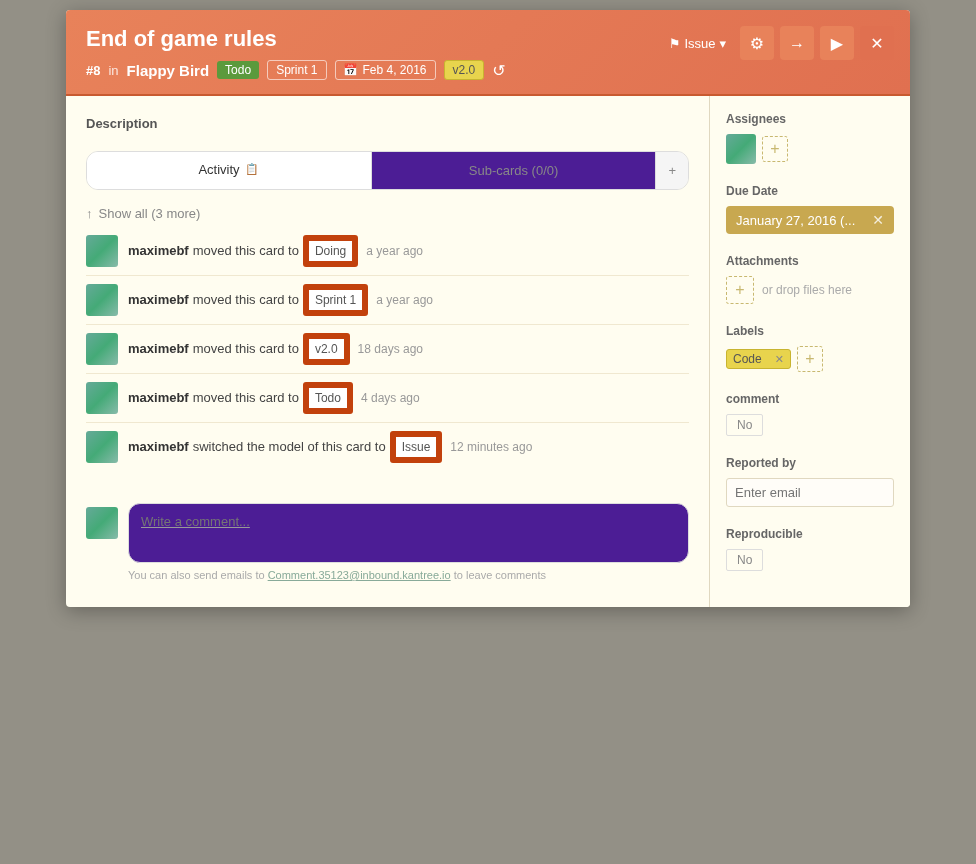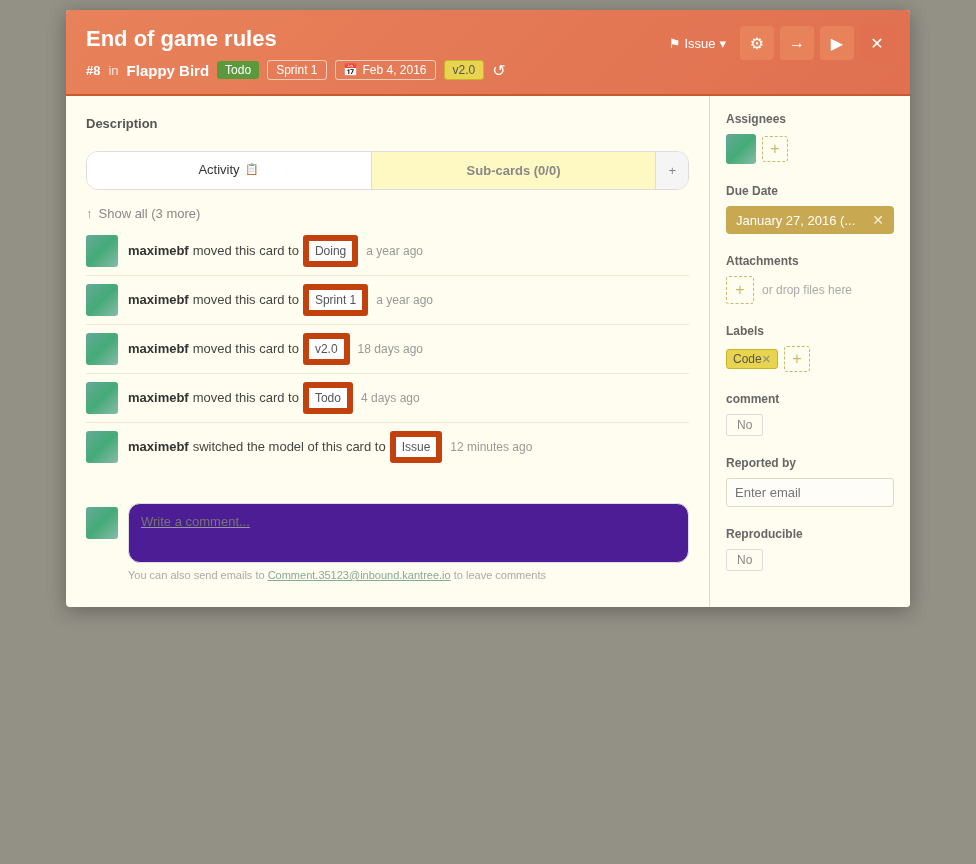--- a/index.html
+++ b/index.html
@@ -206,23 +206,22 @@
     }
 
     .tab.active {
       background: #fff;
       border-bottom: 2px solid transparent;
       font-weight: 500;
       color: #333;
     }
 
     .tab.inactive {
-      background: #fef9c3;
+      background: #4c1d95;
       color: #888;
-      font-weight: bold;
     }
 
     .tab-divider {
       width: 1px;
       background: #ddd;
     }
 
     .tab-add {
       padding: 8px 12px;
       background: #f5f5f5;
@@ -441,21 +440,21 @@
 
     .label-tag {
       background: #e8d44d;
       color: #555;
       border: 1px solid #c8b430;
       border-radius: 3px;
       padding: 2px 6px;
       font-size: 12px;
       display: flex;
       align-items: center;
-      gap: 0;
+      gap: 13px;
     }
 
     .label-x {
       color: #888;
       cursor: pointer;
       font-size: 11px;
     }
 
     .label-add-btn {
       width: 26px;

